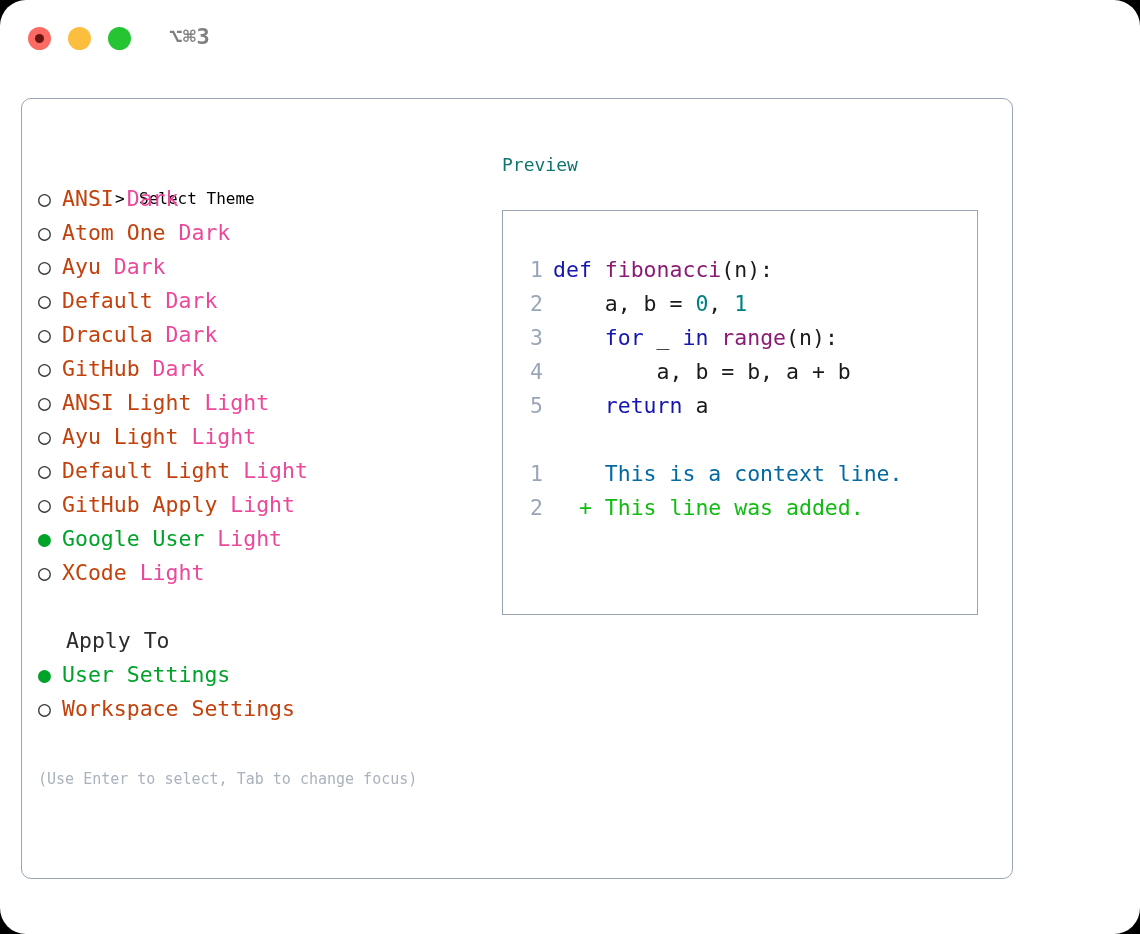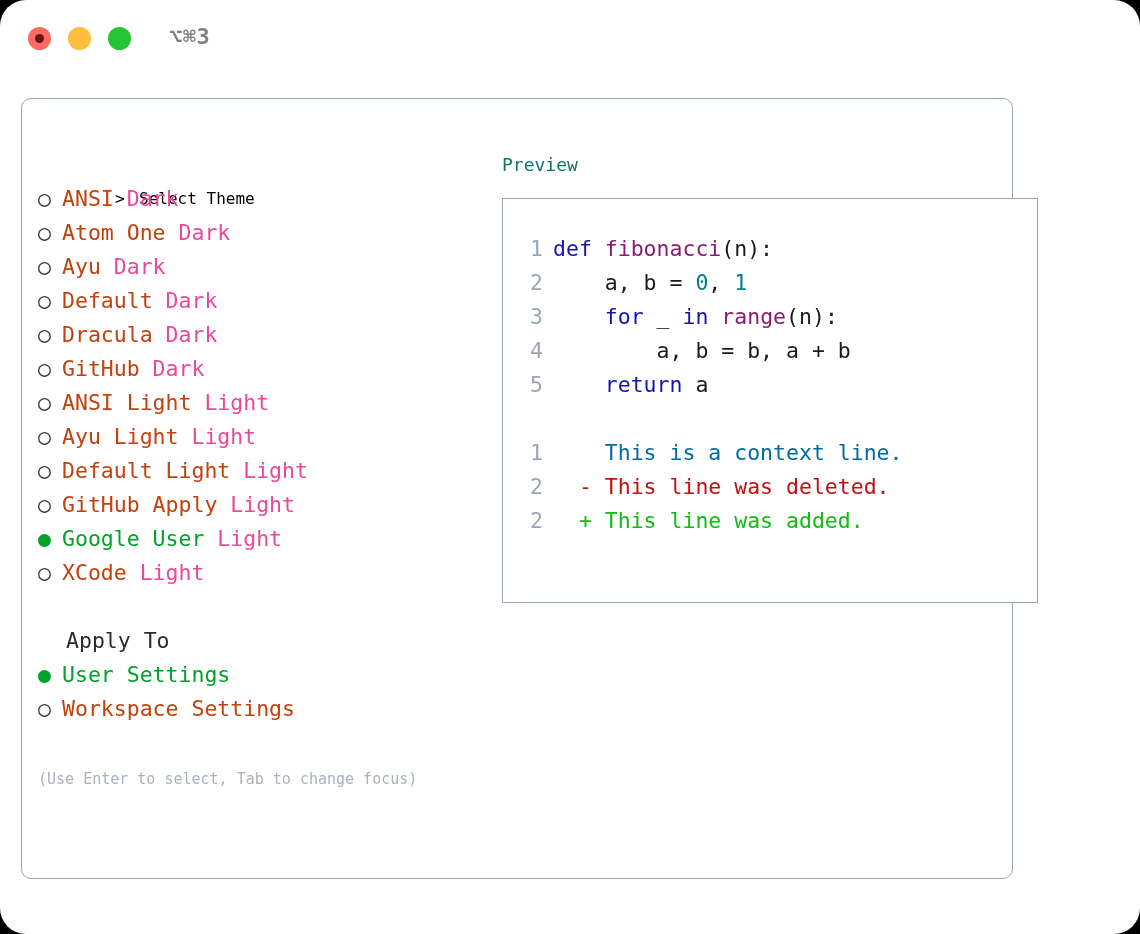--- a/index.html
+++ b/index.html
@@ -132,27 +132,27 @@
     width: 490px;
   }
   .preview-title {
     font-size: 18px;
     font-weight: normal;
     color: #0f766e;
     line-height: 34px;
     white-space: pre;
   }
   .preview-box {
-    margin-top: 16px;
-    width: 536px;
+    margin-top: 28px;
+    width: 476px;
     height: 405px;
     box-sizing: border-box;
     border: 1.5px solid #9aa5b4;
     background: #ffffff;
-    padding: 33px 0 0 18px;
+    padding: 42px 0 0 18px;
   }
   .code-line {
     font-size: 21.5px;
     line-height: 34px;
     white-space: pre;
   }
   .ln {
     display: inline-block;
     width: 22px;
     text-align: right;
@@ -220,20 +220,19 @@
         <div id="code-block">
             <div class="code-line"><span class="ln">1</span><span class="kw">def </span><span class="fn">fibonacci</span><span class="pl">(n):</span></div>
             <div class="code-line"><span class="ln">2</span><span class="pl">    a, b = </span><span class="num">0</span><span class="pl">, </span><span class="num">1</span></div>
             <div class="code-line"><span class="ln">3</span><span class="pl">    </span><span class="kw">for</span><span class="pl"> _ </span><span class="kw">in</span><span class="pl"> </span><span class="fn">range</span><span class="pl">(n):</span></div>
             <div class="code-line"><span class="ln">4</span><span class="pl">        a, b = b, a + b</span></div>
             <div class="code-line"><span class="ln">5</span><span class="pl">    </span><span class="kw">return</span><span class="pl"> a</span></div>
           </div>
         <div class="gap"></div>
         <div id="diff-block">
             <div class="code-line"><span class="ln">1</span><span class="ctx">    </span><span class="ctx">This is a context line.</span></div>
-            <div class="code-line"><span class="ln">2</span><span class="del">  - </span><span class="del">This line was deleted.</span></div>
             <div class="code-line"><span class="ln">2</span><span class="add">  + </span><span class="add">This line was added.</span></div>
           </div>
       </div>
     </div>
 
   </div>
 </div>
 
 </body></html>

